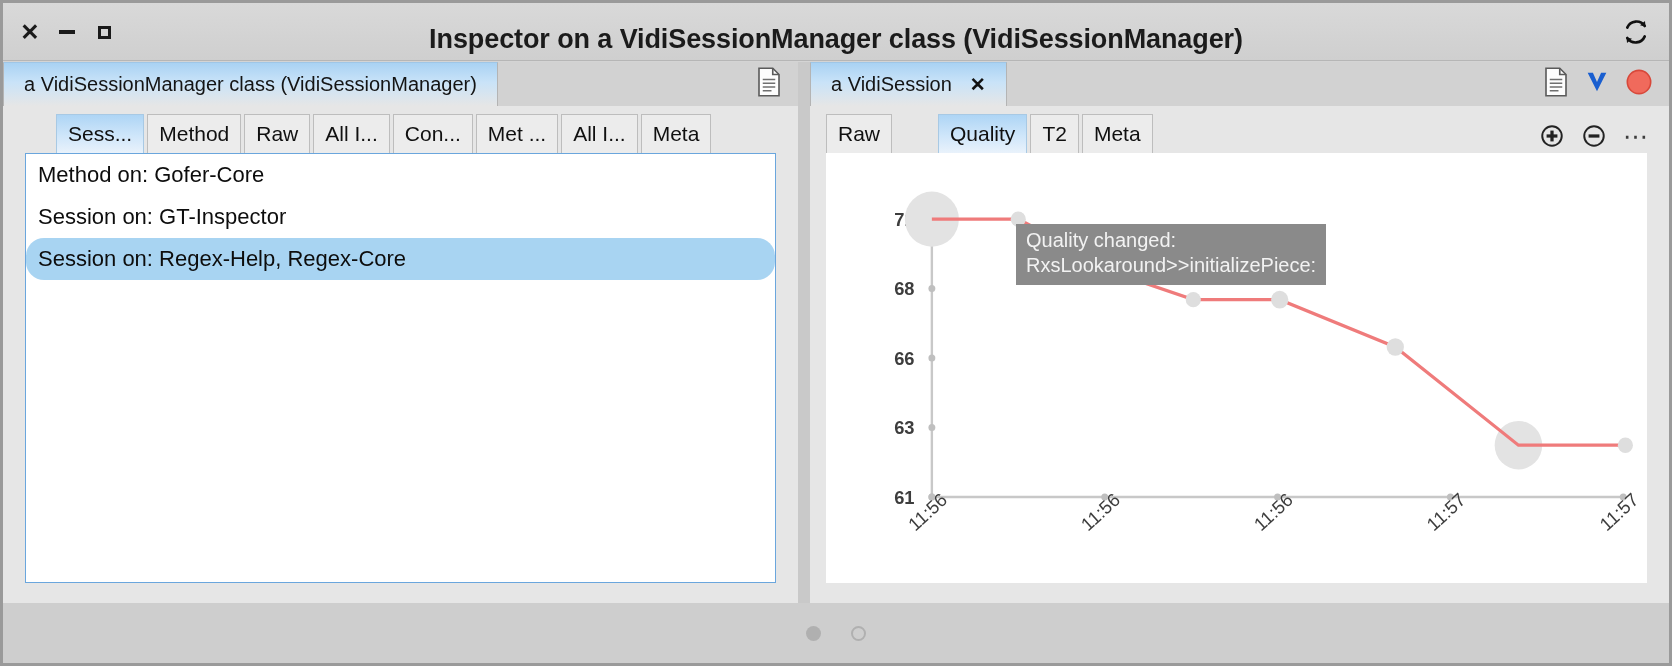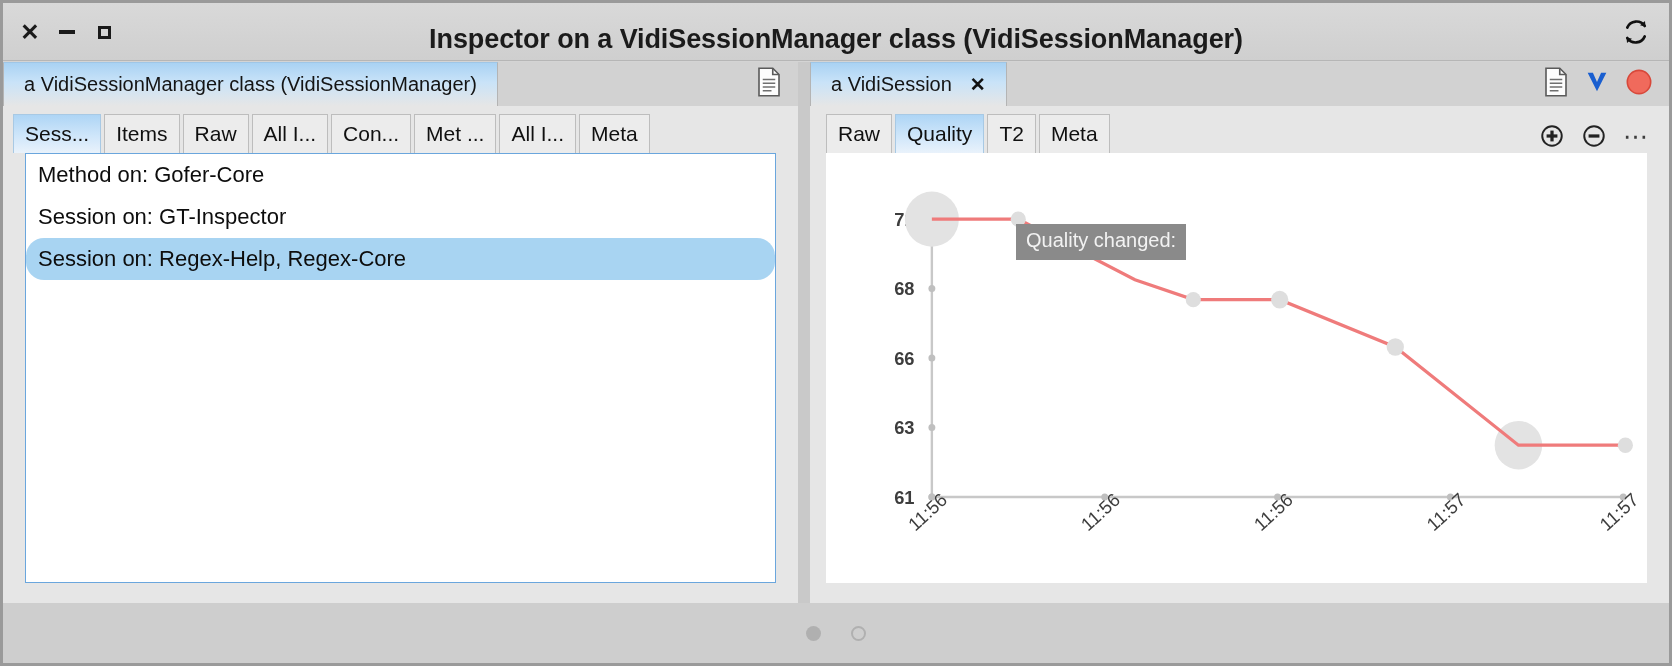--- a/index.html
+++ b/index.html
@@ -147,20 +147,21 @@
     color: #101010;
     background: #ececec;
     border: 1px solid #bdbdbd;
     border-bottom: none;
     white-space: nowrap;
     cursor: pointer;
   }
   .tab.active {
     background: linear-gradient(to bottom, #aed5f5 0%, #cfe6fa 55%, #e9f2fb 100%);
     border-color: #a8c9e4;
+    margin-left: 43px;
   }
   .tabstrip-icons {
     margin-left: auto;
     display: flex;
     align-items: center;
     gap: 16px;
     padding-right: 20px;
     padding-bottom: 4px;
   }
   .ts-icon { cursor: pointer; display: flex; align-items: center; }
@@ -290,21 +291,21 @@
                 <line x1="5" y1="16" x2="15" y2="16"></line>
                 <line x1="5" y1="19" x2="12" y2="19"></line>
               </g>
             </svg>
           </span>
         </div>
       </div>
 
       <div class="tabstrip">
         <div class="tab active">Sess...</div>
-        <div class="tab">Items</div>
+        <div class="tab">Method</div>
         <div class="tab">Raw</div>
         <div class="tab">All I...</div>
         <div class="tab">Con...</div>
         <div class="tab">Met ...</div>
         <div class="tab">All I...</div>
         <div class="tab">Meta</div>
       </div>
 
       <div class="pane-body">
         <div class="list-box">
@@ -425,20 +426,21 @@
               <circle cx="178" cy="60" r="7"></circle>
               <circle cx="340" cy="133" r="7"></circle>
               <circle cx="420" cy="133" r="8"></circle>
               <circle cx="527" cy="176" r="8"></circle>
               <circle cx="740" cy="265" r="7"></circle>
             </g>
           </svg>
 
           <div class="tooltip">
             <div>Quality changed:</div>
+            <div>RxsLookaround&gt;&gt;initializePiece:</div>
           </div>
 
         </div>
       </div>
     </div>
   </div>
 
   <div class="statusbar">
     <span class="pager-dot filled"></span>
     <span class="pager-dot hollow"></span>

